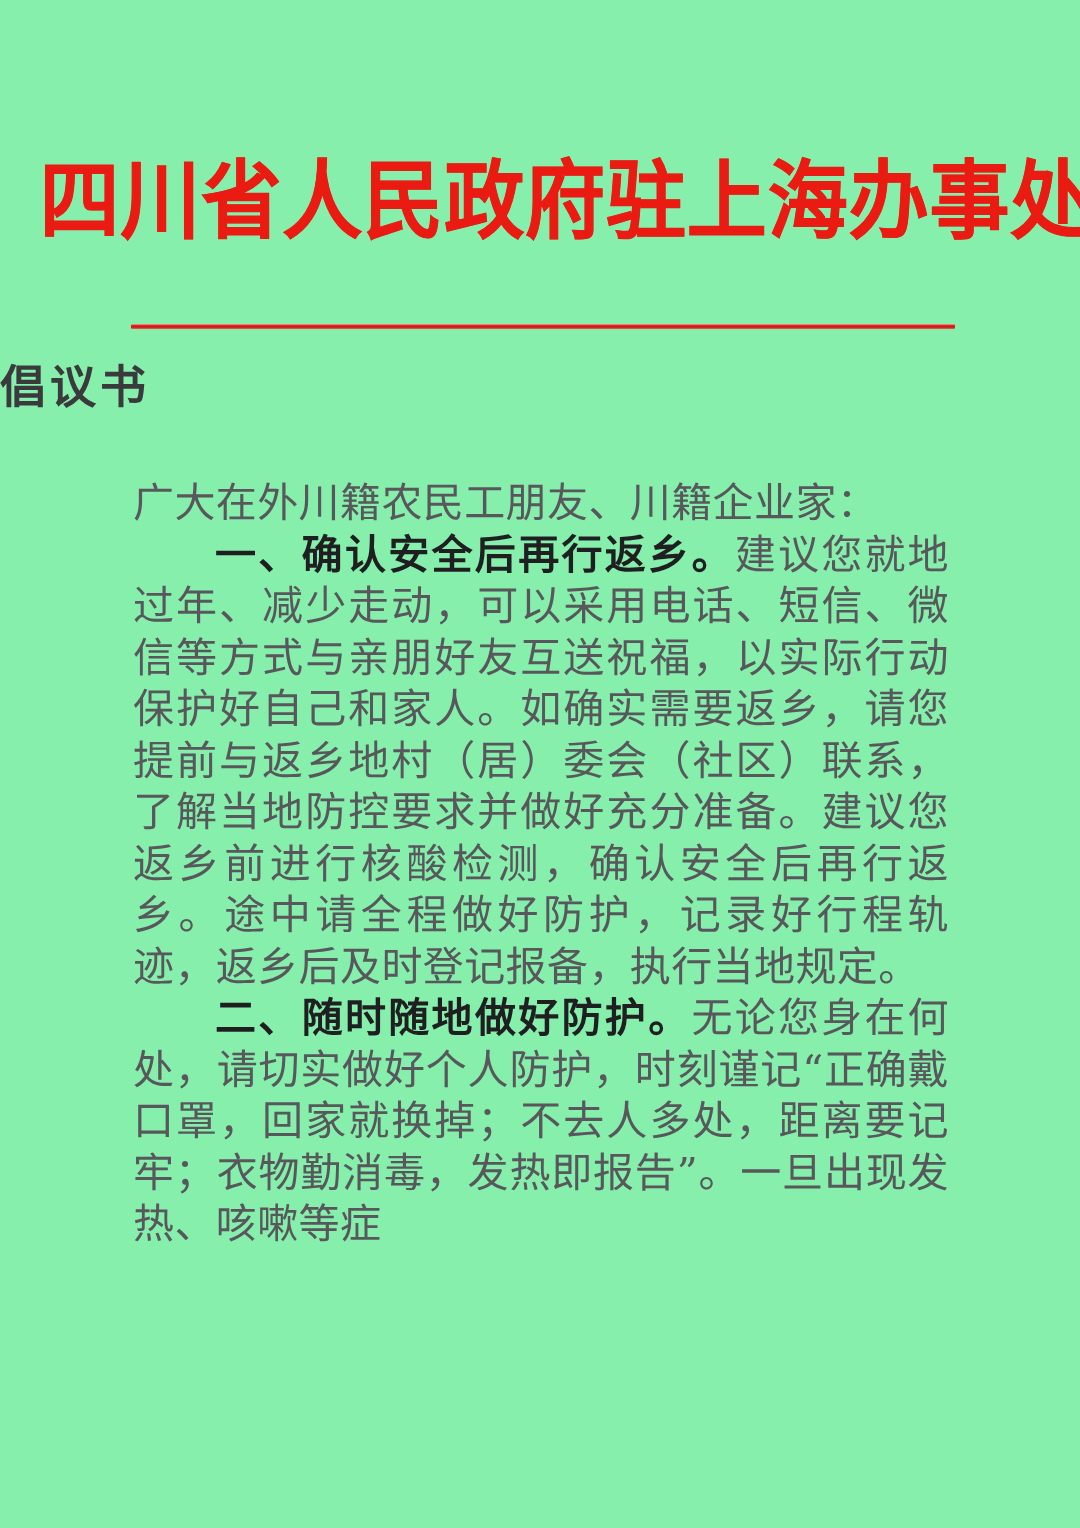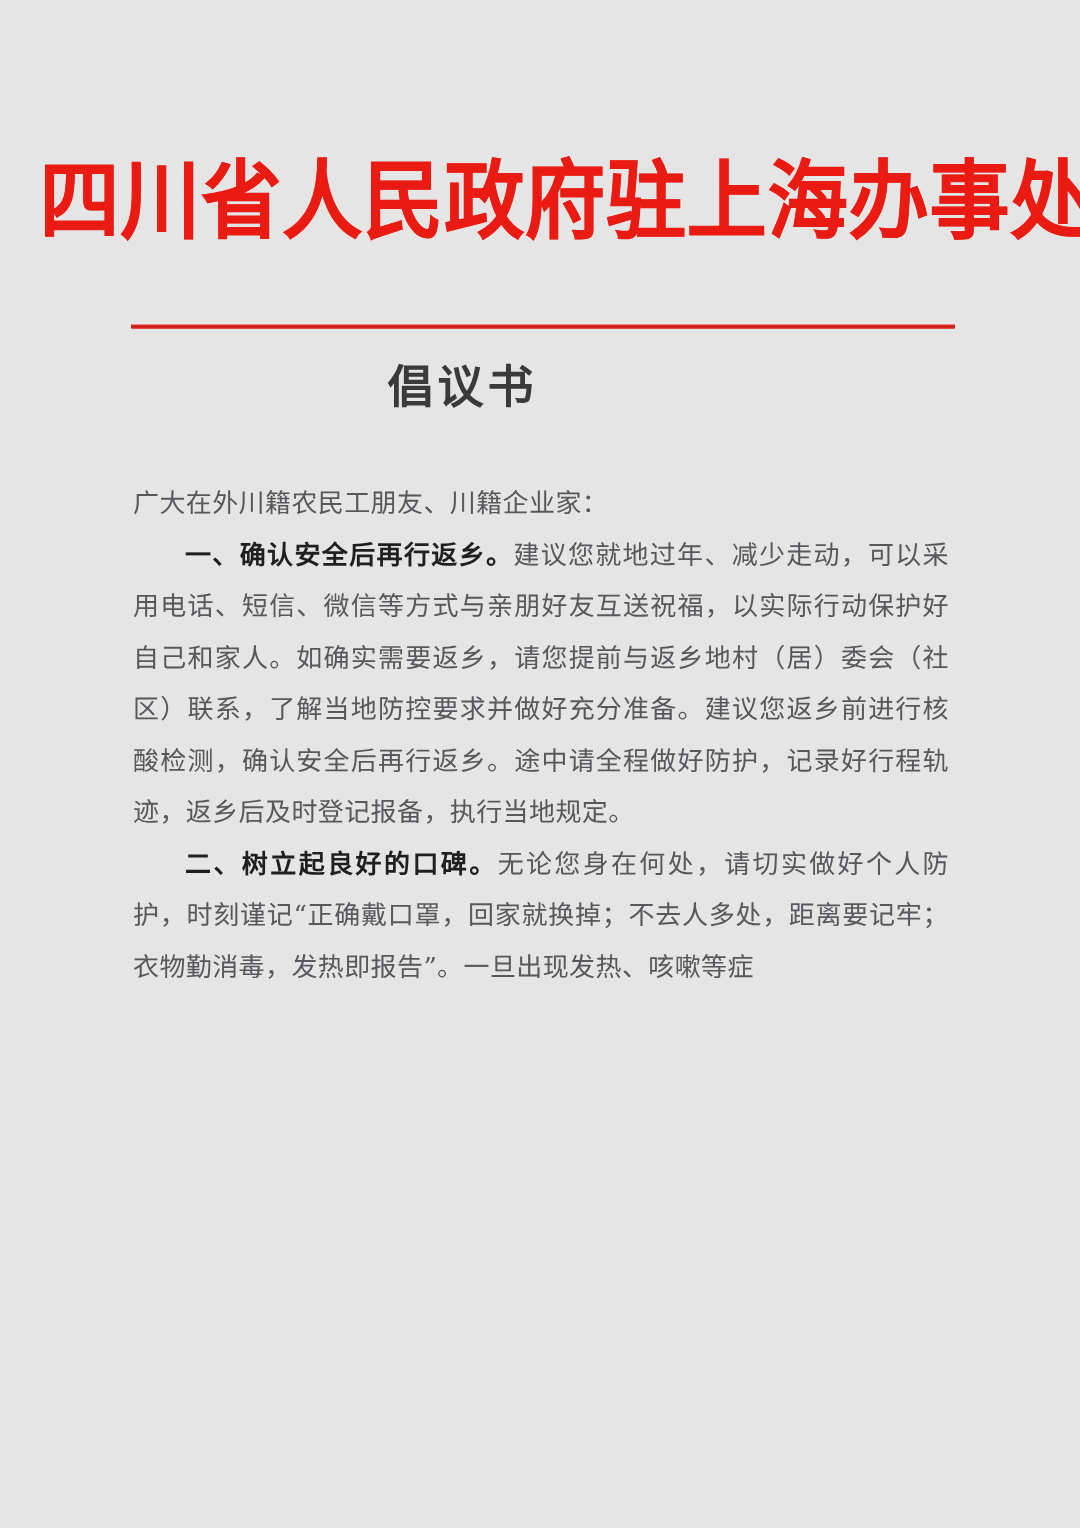--- a/index.html
+++ b/index.html
@@ -9,21 +9,21 @@
     background: #ffffff;
   }
   body {
     font-family: "DejaVu Sans", sans-serif;
   }
 
   .page {
     position: relative;
     width: 1080px;
     height: 1528px;
-    background: #e5e5e5;
+    background: #86efac;
     overflow: hidden;
     box-sizing: border-box;
   }
 
   
   .letterhead {
     position: absolute;
     top: 148px;
     left: 0;
     width: 1080px;
@@ -57,41 +57,41 @@
         #e8625b 100%);
     border-radius: 1px;
   }
 
   
   .doc-title {
     position: absolute;
     top: 358px;
     left: 0;
     width: 925px;
-    text-align: center;
+    text-align: left;
     color: #3a3a3c;
     font-family: "DejaVu Serif", "Liberation Serif", serif;
     font-weight: 700;
     font-size: 46px;
     line-height: 1.3;
     letter-spacing: 4px;
   }
 
   
   .body-block {
     position: absolute;
     top: 478px;
     left: 133px;
     width: 816px;
   }
 
   .para {
     color: #58585c;
     font-family: "DejaVu Serif", "Liberation Serif", serif;
-    font-size: 26px;
+    font-size: 41px;
     line-height: 51.5px;
     letter-spacing: 0.4px;
     text-align: justify;
     text-justify: inter-character;
     margin: 0 0 0 0;
     font-weight: 400;
   }
 
   .para.salutation {
     text-indent: 0;
@@ -123,18 +123,18 @@
   <div class="body-block">
 
     <p class="para salutation">广大在外川籍农民工朋友、川籍企业家：</p>
 
 
     <p class="para indent">
       <span class="lead">一、确认安全后再行返乡。</span><span>建议您就地过年、减少走动，可以采用电话、短信、微信等方式与亲朋好友互送祝福，以实际行动保护好自己和家人。如确实需要返乡，请您提前与返乡地村（居）委会（社区）联系，了解当地防控要求并做好充分准备。建议您返乡前进行核酸检测，确认安全后再行返乡。途中请全程做好防护，记录好行程轨迹，返乡后及时登记报备，执行当地规定。</span>
     </p>
 
     <p class="para indent">
-      <span class="lead">二、树立起良好的口碑。</span><span>无论您身在何处，请切实做好个人防护，时刻谨记“正确戴口罩，回家就换掉；不去人多处，距离要记牢；衣物勤消毒，发热即报告”。一旦出现发热、咳嗽等症</span>
+      <span class="lead">二、随时随地做好防护。</span><span>无论您身在何处，请切实做好个人防护，时刻谨记“正确戴口罩，回家就换掉；不去人多处，距离要记牢；衣物勤消毒，发热即报告”。一旦出现发热、咳嗽等症</span>
     </p>
 
   </div>
 
 </div>
 
 </body></html>

